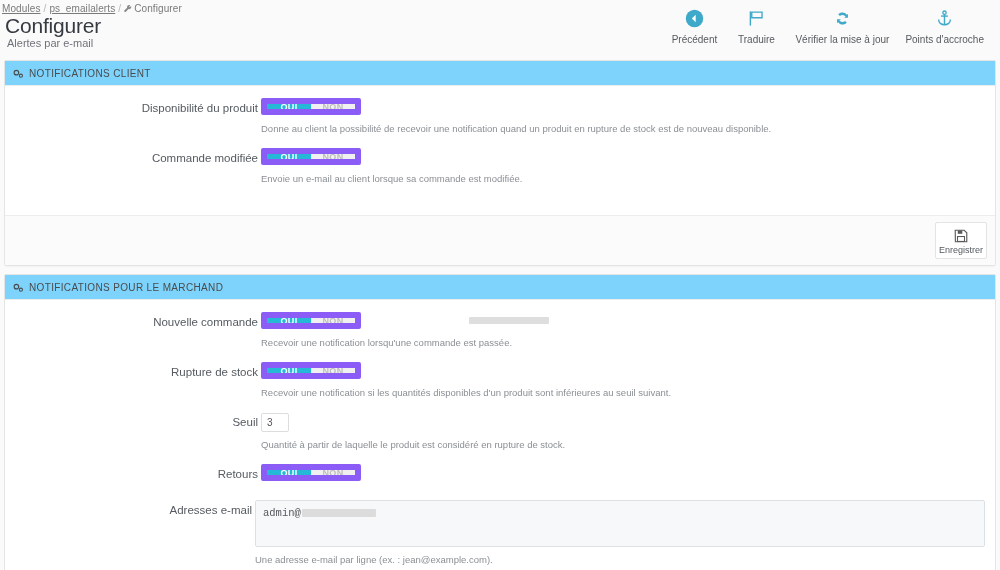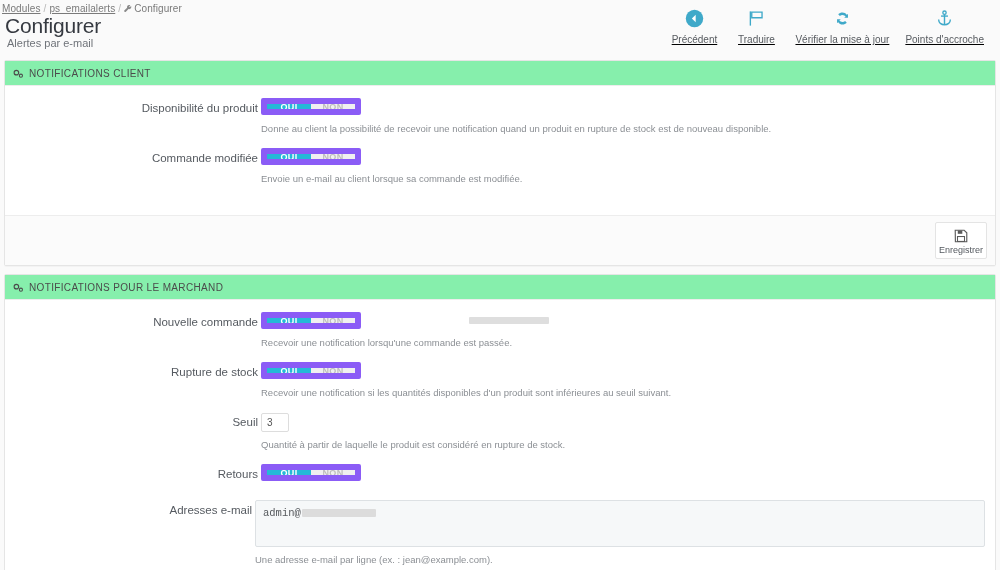--- a/index.html
+++ b/index.html
@@ -32,21 +32,21 @@
     font-size: 21px; color: #363a41; font-weight: 400;
     line-height: 21px; letter-spacing: -.2px;
   }
   .page-subtitle {
     font-size: 11px; color: #6f7379; line-height: 13px;
     margin-top: 1px; padding-left: 2px;
   }
 
   .toolbar {
     position: absolute; right: 8px; top: 6px;
-    display: flex; align-items: flex-start; text-decoration: underline;
+    display: flex; align-items: flex-start;
   }
   .tool-btn {
     display: flex; flex-direction: column; align-items: center;
     width: auto; min-width: 46px; padding: 0 8px;
     cursor: pointer; text-decoration: none;
   }
   .tool-ico { height: 24px; display: flex; align-items: center; justify-content: center; }
   .tool-label {
     font-size: 10px; color: #565a5f; margin-top: 4px; white-space: nowrap;
     line-height: 11px;
@@ -59,21 +59,21 @@
     border-radius: 2px;
     margin: 0 4px 8px 4px;
     box-shadow: 0 1px 1px rgba(0,0,0,.03);
   }
   .panel-heading {
     border-bottom: 1px solid #ededed;
     padding: 7px 10px 6px 8px;
     font-size: 10px; color: #4b4b4b;
     text-transform: uppercase; letter-spacing: .35px;
     display: flex; align-items: center;
-    background: #86efac;
+    background: #7dd3fc;
   }
   .panel-heading .cogs { margin-right: 5px; display: inline-flex; }
   .panel-body { padding: 12px 10px 4px 10px; }
   .panel-footer {
     border-top: 1px solid #ededed;
     background: #fbfbfb;
     padding: 6px 8px;
     display: flex; justify-content: flex-end;
     min-height: 34px; box-sizing: border-box;
   }

